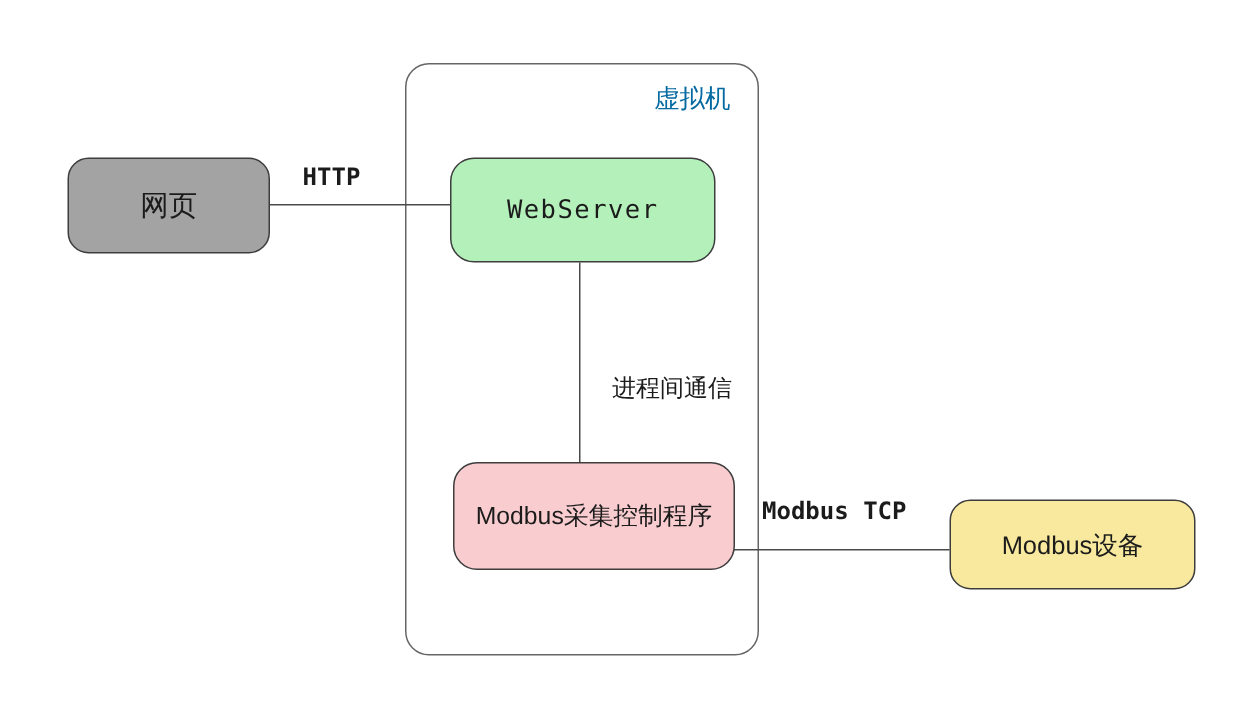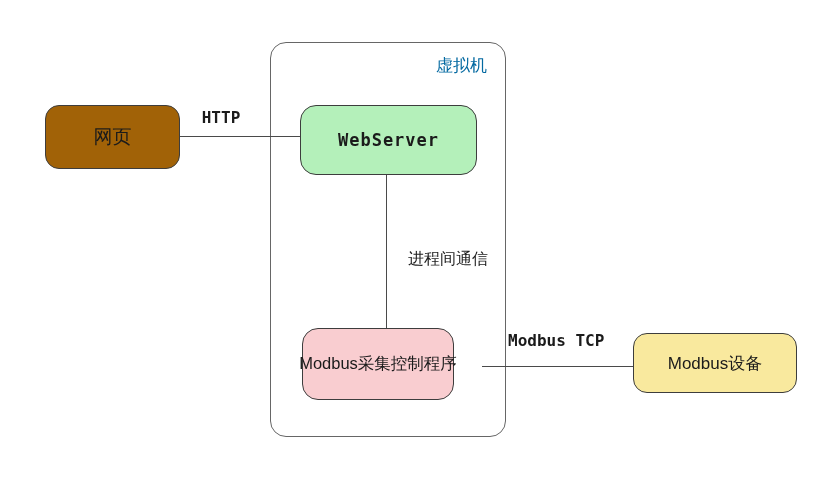--- a/index.html
+++ b/index.html
@@ -48,24 +48,23 @@
     left: 45px; top: 105px; width: 135px; height: 64px;
     border-radius: 14px;
     font-size: 19px;
   }
   .node-webserver {
     left: 300px; top: 105px; width: 177px; height: 70px;
     border-radius: 16px;
     font-family: "DejaVu Sans Mono", monospace;
     font-size: 17px;
     letter-spacing: 1px;
-    font-weight: bold;
   }
   .node-modbus-program {
-    left: 302px; top: 328px; width: 152px; height: 72px;
+    left: 302px; top: 308px; width: 188px; height: 72px;
     border-radius: 16px;
     font-size: 16.5px;
   }
   .node-modbus-device {
     left: 633px; top: 333px; width: 164px; height: 60px;
     border-radius: 14px;
     font-size: 17px;
   }
   .edge {
     position: absolute;
@@ -108,21 +107,21 @@
   </div>
 
   <div class="edge edge-http" style="background: rgb(74, 74, 74);"></div>
   <div class="edge edge-ipc" style="background: rgb(74, 74, 74);"></div>
   <div class="edge edge-tcp" style="background: rgb(74, 74, 74);"></div>
 
   <div class="edge-label label-http">HTTP</div>
   <div class="edge-label label-ipc">进程间通信</div>
   <div class="edge-label label-tcp">Modbus TCP</div>
 
-  <div class="node node-webpage" style="background: #a16207;">
+  <div class="node node-webpage" style="background: #a3a3a3;">
     <span>网页</span>
   </div>
 
   <div class="node node-webserver" style="background: rgb(180, 240, 186);">
     <span>WebServer</span>
   </div>
 
   <div class="node node-modbus-program" style="background: rgb(249, 205, 208);">
     <span>Modbus采集控制程序</span>
   </div>

